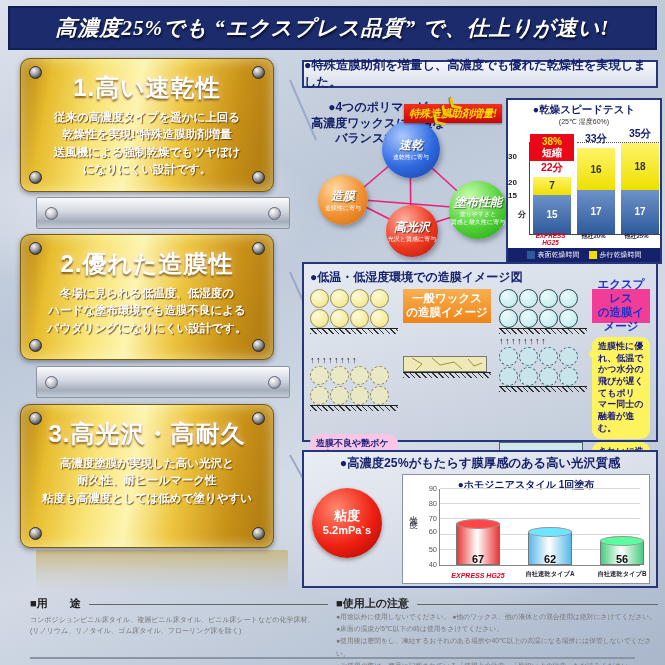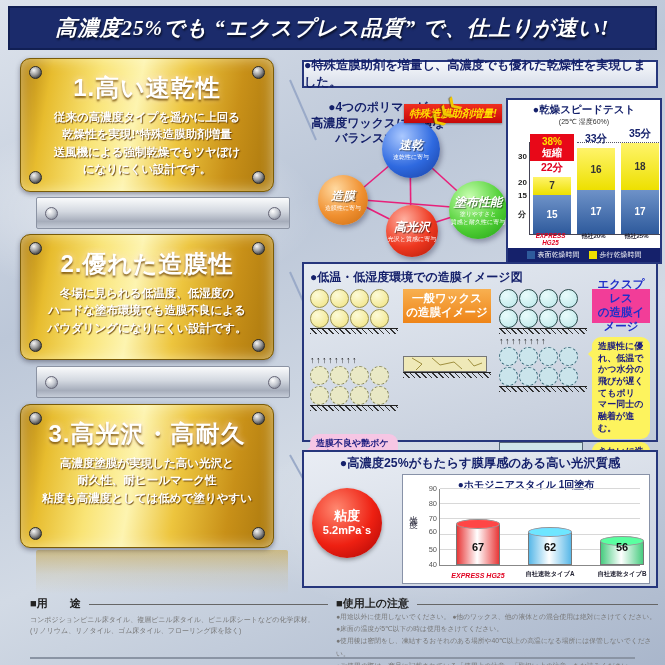--- a/index.html
+++ b/index.html
@@ -60,21 +60,21 @@
 
   
   .dry-box{position:absolute;left:506px;top:98px;width:152px;height:162px;background:#fff;border:2px solid #26367c;z-index:2;}
   .dry-title{margin-top:3px;text-align:center;font-size:10.5px;font-weight:bold;color:#15216b;}
   .dry-sub{text-align:center;font-size:7px;color:#333;}
   .dry-plot{position:absolute;left:21px;bottom:27px;width:130px;height:92px;border-left:1px solid #445;border-bottom:1px solid #445;}
   .dry-seg{position:absolute;display:flex;align-items:center;justify-content:center;font-size:10px;font-weight:bold;color:#fff;box-sizing:border-box;}
   .dry-seg.yel{color:#333;}
   .dry-total{position:absolute;text-align:center;font-size:10.5px;font-weight:bold;color:#15216b;}
   .dry-total.red{color:#e00020;}
-  .dry-ytick{position:absolute;right:100%;padding-right:3px;font-size:8px;font-weight:bold;color:#222;}
+  .dry-ytick{position:absolute;right:100%;padding-right:13px;font-size:8px;font-weight:bold;color:#222;}
   .dry-unit{position:absolute;right:100%;padding-right:4px;bottom:14px;font-size:8px;font-weight:bold;color:#222;}
   .dry-badge{position:absolute;left:0;width:44px;height:27px;background:#e80818;z-index:2;line-height:1.15;
     display:flex;flex-direction:column;align-items:center;justify-content:center;font-weight:bold;}
   .dry-badge .pc{color:#ffe000;font-size:10px;}
   .dry-badge .lb{color:#fff;font-size:10px;}
   .dry-dotted{position:absolute;border-top:1px dotted #556;}
   .dry-xlabels{position:absolute;left:21px;bottom:16px;width:130px;display:flex;}
   .dry-xl{width:43px;text-align:center;font-size:6px;font-weight:bold;color:#223;}
   .dry-xl.red{color:#e00020;font-style:italic;font-size:6.3px;}
   .dry-legend{position:absolute;left:0;right:0;bottom:0;height:14px;background:#15216b;display:flex;align-items:center;justify-content:center;gap:9px;}
@@ -120,21 +120,21 @@
     display:flex;flex-direction:column;align-items:center;justify-content:center;line-height:1.25;}
   .visc .v1{font-size:13px;}.visc .v2{font-size:11px;}
   .gloss-chart{position:absolute;left:98px;top:22px;width:248px;height:110px;background:#fff;border:1px solid #8892a8;box-sizing:border-box;}
   .gloss-title{text-align:center;font-size:10px;font-weight:bold;color:#15216b;margin-top:3px;}
   .gloss-ylabel{position:absolute;left:5px;top:34px;writing-mode:vertical-rl;font-size:8.5px;color:#334;letter-spacing:2px;}
   .gloss-plot{position:absolute;left:36px;bottom:17px;width:200px;height:76px;border-left:1px solid #888;border-bottom:1px solid #888;}
   .gl-grid{position:absolute;left:0;right:0;border-top:1px solid #d8d8d8;}
   .gl-ytick{position:absolute;right:100%;padding-right:3px;font-size:7.5px;color:#555;}
   .gloss-bar{position:absolute;bottom:0;border:1px solid #777;box-sizing:border-box;}
   .gloss-cap{position:absolute;height:10px;border-radius:50%;border:1px solid #777;box-sizing:border-box;filter:brightness(1.25);}
-  .gloss-val{position:absolute;bottom:12px;text-align:center;font-size:11px;font-weight:bold;color:#111;}
+  .gloss-val{position:absolute;bottom:0;text-align:center;font-size:11px;font-weight:bold;color:#111;}
   .gloss-xl{position:absolute;bottom:-14px;text-align:center;font-size:6.3px;font-weight:bold;color:#223;}
   .gloss-xl.red-italic{color:#e00020;font-style:italic;font-size:7px;}
 
   
   .foot-sec{position:absolute;z-index:2;}
   .foot-title{display:flex;align-items:center;font-size:11px;font-weight:bold;color:#222;}
   .foot-title .rule{flex:1;border-top:1px solid #666;margin-left:8px;margin-top:2px;}
   .foot-body{margin-top:3px;font-size:7px;color:#777;line-height:1.6;}
   .caution-line{font-size:6.8px;color:#777;line-height:1.8;}
   .bottom-rule{position:absolute;left:30px;right:30px;top:657px;border-top:2px solid #8a94a4;z-index:2;}

